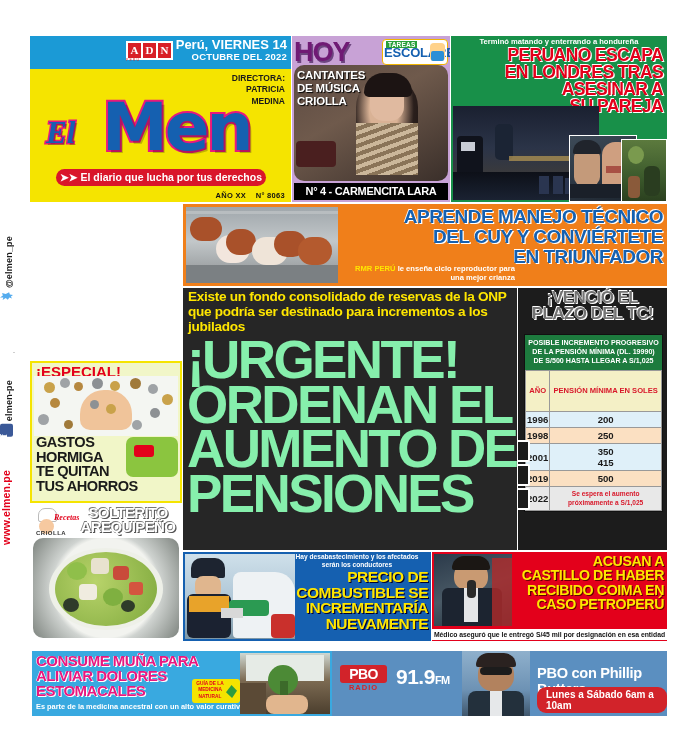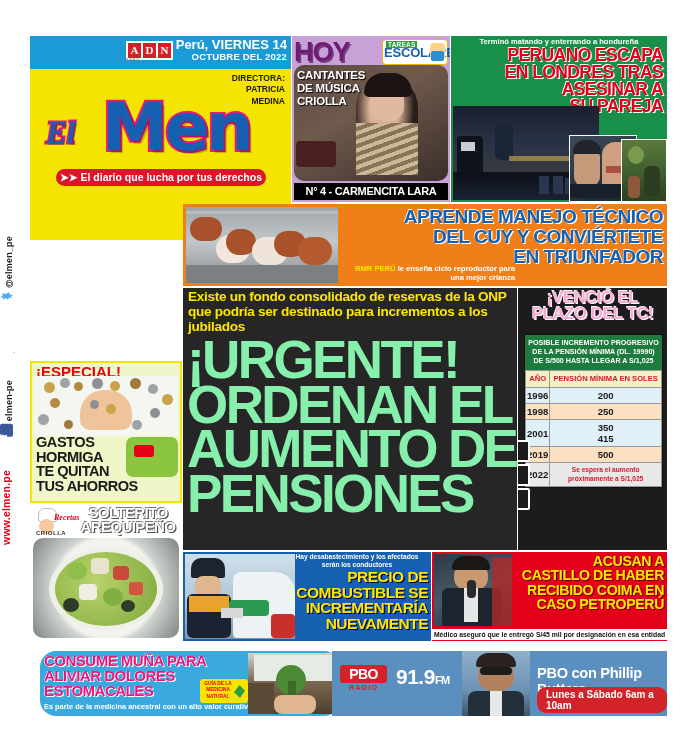--- a/index.html
+++ b/index.html
@@ -32,21 +32,21 @@
          text-shadow:1px 1px 0 #0c5c86;margin-top:44px;}
   .price small{font-size:16px;}
   .adn{position:absolute;left:96px;top:5px;display:flex;gap:2px;background:#fff;padding:2px;}
   .adn b{display:block;width:13px;height:15px;background:#d81f26;color:#fff;font-size:11px;line-height:15px;text-align:center;font-family:"Liberation Serif",serif;}
   .adn-sub{position:absolute;left:96px;top:22px;font-size:3.6px;color:#d81f26;letter-spacing:1px;}
   .datebox{position:absolute;right:4px;top:2px;text-align:right;color:#fff;line-height:1.05;}
   .datebox .d1{font-size:13px;font-weight:bold;}
   .datebox .d2{font-size:9.5px;font-weight:bold;letter-spacing:.2px;}
 
   
-  #masthead{left:30px;top:69px;width:261px;height:171px;background:#f5e400;padding-left:43px;}
+  #masthead{left:30px;top:69px;width:261px;height:133px;background:#f5e400;padding-left:43px;}
   .dir{position:absolute;right:6px;top:4px;text-align:right;font-size:8.5px;font-weight:bold;color:#1a1a1a;line-height:1.35;}
   .logo{position:absolute;left:10px;top:22px;width:240px;height:72px;}
   .logo .el{position:absolute;left:6px;top:24px;font-style:italic;font-weight:bold;font-size:31px;
         color:#1560b0;-webkit-text-stroke:3px #e8197d;paint-order:stroke fill;font-family:"Liberation Serif",serif;
         text-shadow:2px 2px 0 rgba(0,0,0,.25);}
   .logo .men{position:absolute;left:62px;top:-2px;font-weight:bold;font-size:66px;letter-spacing:-3px;
         color:#1560b0;-webkit-text-stroke:4px #e8197d;paint-order:stroke fill;
         text-shadow:3px 3px 0 rgba(0,0,0,.22);font-family:"DejaVu Sans",sans-serif;}
   .slogan{position:absolute;left:26px;top:100px;width:210px;height:17px;background:#d9162a;border-radius:9px;
         color:#fff;font-size:10.5px;font-weight:bold;text-align:center;line-height:17px;}
@@ -91,26 +91,26 @@
   .cuy-k{position:absolute;left:158px;bottom:4px;width:174px;color:#fff;font-size:7.6px;font-weight:bold;line-height:1.2;text-align:right;}
   .cuy-k b{color:#ffe600;}
 
   
   #main{left:183px;top:288px;width:334px;height:262px;background:#262626;}
   .main-k{position:absolute;left:5px;top:2px;width:320px;color:#ffe600;font-size:13.6px;font-weight:bold;line-height:1.1;letter-spacing:-.3px;}
   .main-h{position:absolute;left:4px;top:50px;width:330px;color:#86efac;font-weight:bold;font-size:53px;line-height:.84;letter-spacing:-2.6px;}
 
   
   #tc{left:518px;top:288px;width:149px;height:262px;background:#1c1c1c;}
-  .tc-h{position:absolute;left:0;top:2px;width:149px;text-align:center;color:#f9a8d4;font-size:17px;font-weight:bold;
+  .tc-h{position:absolute;left:0;top:2px;width:149px;text-align:center;color:#737373;font-size:17px;font-weight:bold;
       line-height:.95;letter-spacing:-.6px;text-shadow:1.2px 1.2px 0 #fff,-.6px -.6px 0 #fff;}
   .tbl{position:absolute;left:6px;top:46px;width:137px;border:1px solid #111;background:#fff;}
   .tbl .cap{background:#1d7b3e;color:#fff;font-size:7.1px;font-weight:bold;text-align:center;padding:4px 2px;line-height:1.25;}
   .tbl table{border-collapse:collapse;width:100%;}
-  .tbl th{background:#f4f0c6;color:#d8182a;font-size:7.6px;font-weight:bold;padding:4px 1px;border:1px solid #999;line-height:1.15;}
+  .tbl th{background:#f4f0c6;color:#d8182a;font-size:7.6px;font-weight:bold;padding:16px 1px;border:1px solid #999;line-height:1.15;}
   .tbl td{font-size:9.6px;font-weight:bold;color:#1a1a1a;text-align:center;border:1px solid #999;padding:2px 1px;}
   .tbl tr.a td{background:#dff0f9;}
   .tbl tr.b td{background:#fbe0c2;}
   .tbl tr.c td{background:#e8e8e8;}
   .tbl td.note{color:#d8182a;font-size:6.6px;line-height:1.3;padding:3px 1px;}
   .brace{position:absolute;left:-6px;width:14px;border:2px solid #fff;background:#1c1c1c;border-radius:2px;}
 
   
   #esp{left:30px;top:361px;width:152px;height:142px;background:#f1f6c8;border:2px solid #f5e400;}
   .esp-t{position:absolute;left:4px;top:0px;font-size:15px;font-weight:bold;color:#e3001b;}
@@ -138,21 +138,21 @@
       line-height:1.0;letter-spacing:-.5px;text-shadow:1.1px 1.1px 0 #003;}
 
   
   #cas{left:432px;top:552px;width:235px;height:89px;background:#e3001b;}
   .cas-ph{left:2px;top:2px;width:78px;height:72px;}
   .cas-h{position:absolute;right:3px;top:2px;width:162px;text-align:right;color:#ffe600;font-size:14.2px;font-weight:bold;
       line-height:1.02;letter-spacing:-.4px;text-shadow:1.1px 1.1px 0 #600;}
   .cas-k{position:absolute;left:0;bottom:1px;width:235px;text-align:center;background:#fff;color:#111;font-size:6.8px;font-weight:bold;padding:2px 0;}
 
   
-  #muna{left:40px;top:651px;width:300px;height:65px;background:#39a9e0;border-radius:16px;}
+  #muna{left:32px;top:651px;width:300px;height:65px;background:#39a9e0;}
   .muna-h{position:absolute;left:4px;top:2px;width:200px;color:#e8187f;font-size:15px;font-weight:bold;line-height:1.0;letter-spacing:-.5px;
       text-shadow:1.1px 1.1px 0 #fff,-.5px -.5px 0 #fff;}
   .muna-k{position:absolute;left:4px;bottom:5px;color:#fff;font-size:7.4px;font-weight:bold;}
   .muna-b{position:absolute;left:160px;top:28px;width:48px;height:24px;background:#f5e400;border-radius:3px;}
   .muna-b span{position:absolute;left:2px;top:2px;width:32px;font-size:4.8px;font-weight:bold;color:#e3001b;line-height:1.35;text-align:center;}
   .muna-b i{position:absolute;right:3px;top:6px;width:11px;height:13px;background:#2e9c3f;
       clip-path:polygon(50% 0,100% 45%,55% 100%,0 55%);}
   .muna-ph{left:208px;top:2px;width:90px;height:61px;}
 
   

